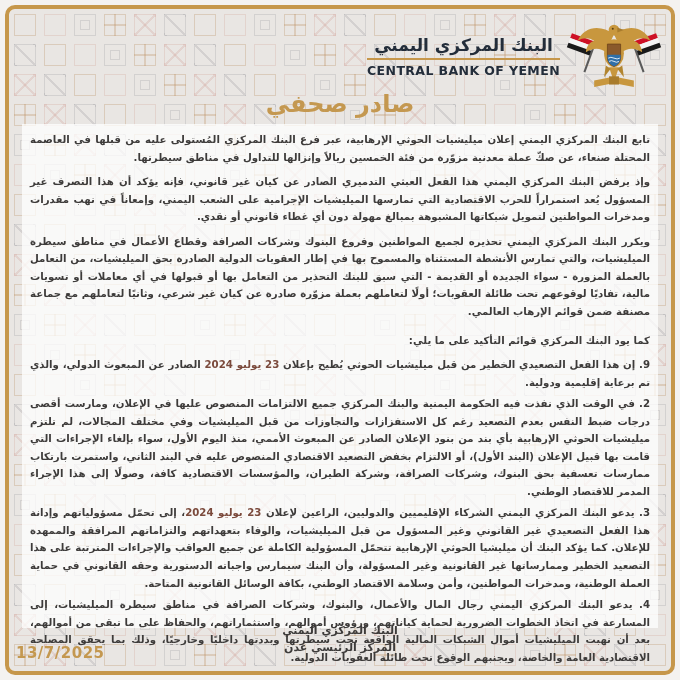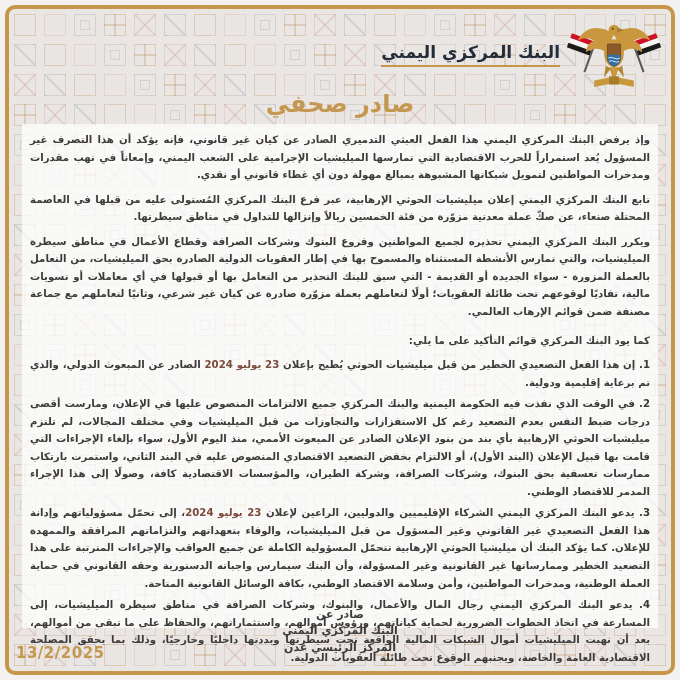--- a/index.html
+++ b/index.html
@@ -530,20 +530,21 @@
     <div class="cell x" style="--c: rgba(205,150,140,0.24); left: 584px; top: 644px;"></div>
     <div class="cell diag" style="--c: rgba(150,150,155,0.26); left: 614px; top: 644px;"></div>
     <div class="cell " style="--c: rgba(187,141,96,0.30); left: 644px; top: 644px;"></div>
   </div>
 <div class="content-panel"></div>
 
 <div class="logo">
   <div class="logo-text">
     <div class="logo-ar">البنك المركزي اليمني</div>
     <div class="logo-rule"></div>
+    <div class="logo-en">CENTRAL BANK OF YEMEN</div>
   </div>
   <span>
     <svg width="100" height="76" viewBox="0 0 120 92">
 
       <g transform="translate(34,46) rotate(20)">
         <rect x="-32" y="-15" width="30" height="6" fill="#ce1126"></rect>
         <rect x="-32" y="-9" width="30" height="6" fill="#f5f5f5"></rect>
         <rect x="-32" y="-3" width="30" height="6" fill="#1a1a1a"></rect>
         <rect x="-3" y="-22" width="2.5" height="46" fill="#5a5a5a"></rect>
         <circle cx="-1.8" cy="-23" r="2.2" fill="#c8973e"></circle>
@@ -578,31 +579,30 @@
       <path d="M36,78 L56,74 L56,82 L36,86 Z" fill="#c8973e"></path>
       <path d="M84,78 L64,74 L64,82 L84,86 Z" fill="#c8973e"></path>
       <rect x="54" y="73" width="12" height="10" fill="#a97c2c"></rect>
     </svg>
   </span>
 </div>
 
 <div class="page-title">صادر صحفي</div>
 
 <div class="body-text">
+    <p class=""><span>تابع البنك المركزي اليمني إعلان ميليشيات الحوثي الإرهابية، عبر فرع البنك المركزي المُستولى عليه من قبلها في العاصمة المحتلة صنعاء، عن صكّ عملة معدنية مزوّرة من فئة الخمسين ريالاً وإنزالها للتداول في مناطق سيطرتها.</span></p>
     <p class=""><span>وإذ يرفض البنك المركزي اليمني هذا الفعل العبثي التدميري الصادر عن كيان غير قانوني، فإنه يؤكد أن هذا التصرف غير المسؤول يُعد استمراراً للحرب الاقتصادية التي تمارسها الميليشيات الإجرامية على الشعب اليمني، وإمعاناً في نهب مقدرات ومدخرات المواطنين لتمويل شبكاتها المشبوهة بمبالغ مهولة دون أي غطاء قانوني أو نقدي.</span></p>
-    <p class=""><span>تابع البنك المركزي اليمني إعلان ميليشيات الحوثي الإرهابية، عبر فرع البنك المركزي المُستولى عليه من قبلها في العاصمة المحتلة صنعاء، عن صكّ عملة معدنية مزوّرة من فئة الخمسين ريالاً وإنزالها للتداول في مناطق سيطرتها.</span></p>
     <p class=""><span>ويكرر البنك المركزي اليمني تحذيره لجميع المواطنين وفروع البنوك وشركات الصرافة وقطاع الأعمال في مناطق سيطرة الميليشيات، والتي تمارس الأنشطة المستثناة والمسموح بها في إطار العقوبات الدولية الصادرة بحق الميليشيات، من التعامل بالعملة المزورة - سواء الجديدة أو القديمة - التي سبق للبنك التحذير من التعامل بها أو قبولها في أي معاملات أو تسويات مالية، تفاديًا لوقوعهم تحت طائلة العقوبات؛ أولًا لتعاملهم بعملة مزوّرة صادرة عن كيان غير شرعي، وثانيًا لتعاملهم مع جماعة مصنفة ضمن قوائم الإرهاب العالمي.</span></p>
     <p class="intro"><span>كما يود البنك المركزي قوائم التأكيد على ما يلي:</span></p>
-    <p class="item"><span>1. إن هذا الفعل التصعيدي الخطير من قبل ميليشيات الحوثي يُطيح بإعلان </span><span class="hl">23 يوليو 2024</span><span> الصادر عن المبعوث الدولي، والذي تم برعاية إقليمية ودولية.</span></p>
+    <p class="item"><span>9. إن هذا الفعل التصعيدي الخطير من قبل ميليشيات الحوثي يُطيح بإعلان </span><span class="hl">23 يوليو 2024</span><span> الصادر عن المبعوث الدولي، والذي تم برعاية إقليمية ودولية.</span></p>
     <p class="item"><span>2. في الوقت الذي نفذت فيه الحكومة اليمنية والبنك المركزي جميع الالتزامات المنصوص عليها في الإعلان، ومارست أقصى درجات ضبط النفس بعدم التصعيد رغم كل الاستفزازات والتجاوزات من قبل الميليشيات وفي مختلف المجالات، لم تلتزم ميليشيات الحوثي الإرهابية بأي بند من بنود الإعلان الصادر عن المبعوث الأممي، منذ اليوم الأول، سواء بإلغاء الإجراءات التي قامت بها قبيل الإعلان (البند الأول)، أو الالتزام بخفض التصعيد الاقتصادي المنصوص عليه في البند الثاني، واستمرت بارتكاب ممارسات تعسفية بحق البنوك، وشركات الصرافة، وشركة الطيران، والمؤسسات الاقتصادية كافة، وصولًا إلى هذا الإجراء المدمر للاقتصاد الوطني.</span></p>
     <p class="item"><span>3. يدعو البنك المركزي اليمني الشركاء الإقليميين والدوليين، الراعين لإعلان </span><span class="hl">23 يوليو 2024</span><span>، إلى تحمّل مسؤولياتهم وإدانة هذا الفعل التصعيدي غير القانوني وغير المسؤول من قبل الميليشيات، والوفاء بتعهداتهم والتزاماتهم المرافقة والممهدة للإعلان. كما يؤكد البنك أن ميليشيا الحوثي الإرهابية تتحمّل المسؤولية الكاملة عن جميع العواقب والإجراءات المترتبة على هذا التصعيد الخطير وممارساتها غير القانونية وغير المسؤولة، وأن البنك سيمارس واجباته الدستورية وحقه القانوني في حماية العملة الوطنية، ومدخرات المواطنين، وأمن وسلامة الاقتصاد الوطني، بكافة الوسائل القانونية المتاحة.</span></p>
     <p class="item"><span>4. يدعو البنك المركزي اليمني رجال المال والأعمال، والبنوك، وشركات الصرافة في مناطق سيطرة الميليشيات، إلى المسارعة في اتخاذ الخطوات الضرورية لحماية كياناتهم، ورؤوس أموالهم، واستثماراتهم، والحفاظ على ما تبقى من أموالهم، بعد أن نهبت الميليشيات أموال الشبكات المالية الواقعة تحت سيطرتها وبددتها داخليًا وخارجيًا، وذلك بما يحقق المصلحة الاقتصادية العامة والخاصة، ويجنبهم الوقوع تحت طائلة العقوبات الدولية.</span></p>
   </div>
 
 <div class="footer-block">
-  <div>صادر عن</div>
   <div>البنك المركزي اليمني</div>
   <div>المركز الرئيسي عدن</div>
 </div>
 
-<div class="date-stamp">13/2/2025</div>
+<div class="date-stamp">13/7/2025</div>
 
 <div class="frame"></div>
 
 </body></html>

